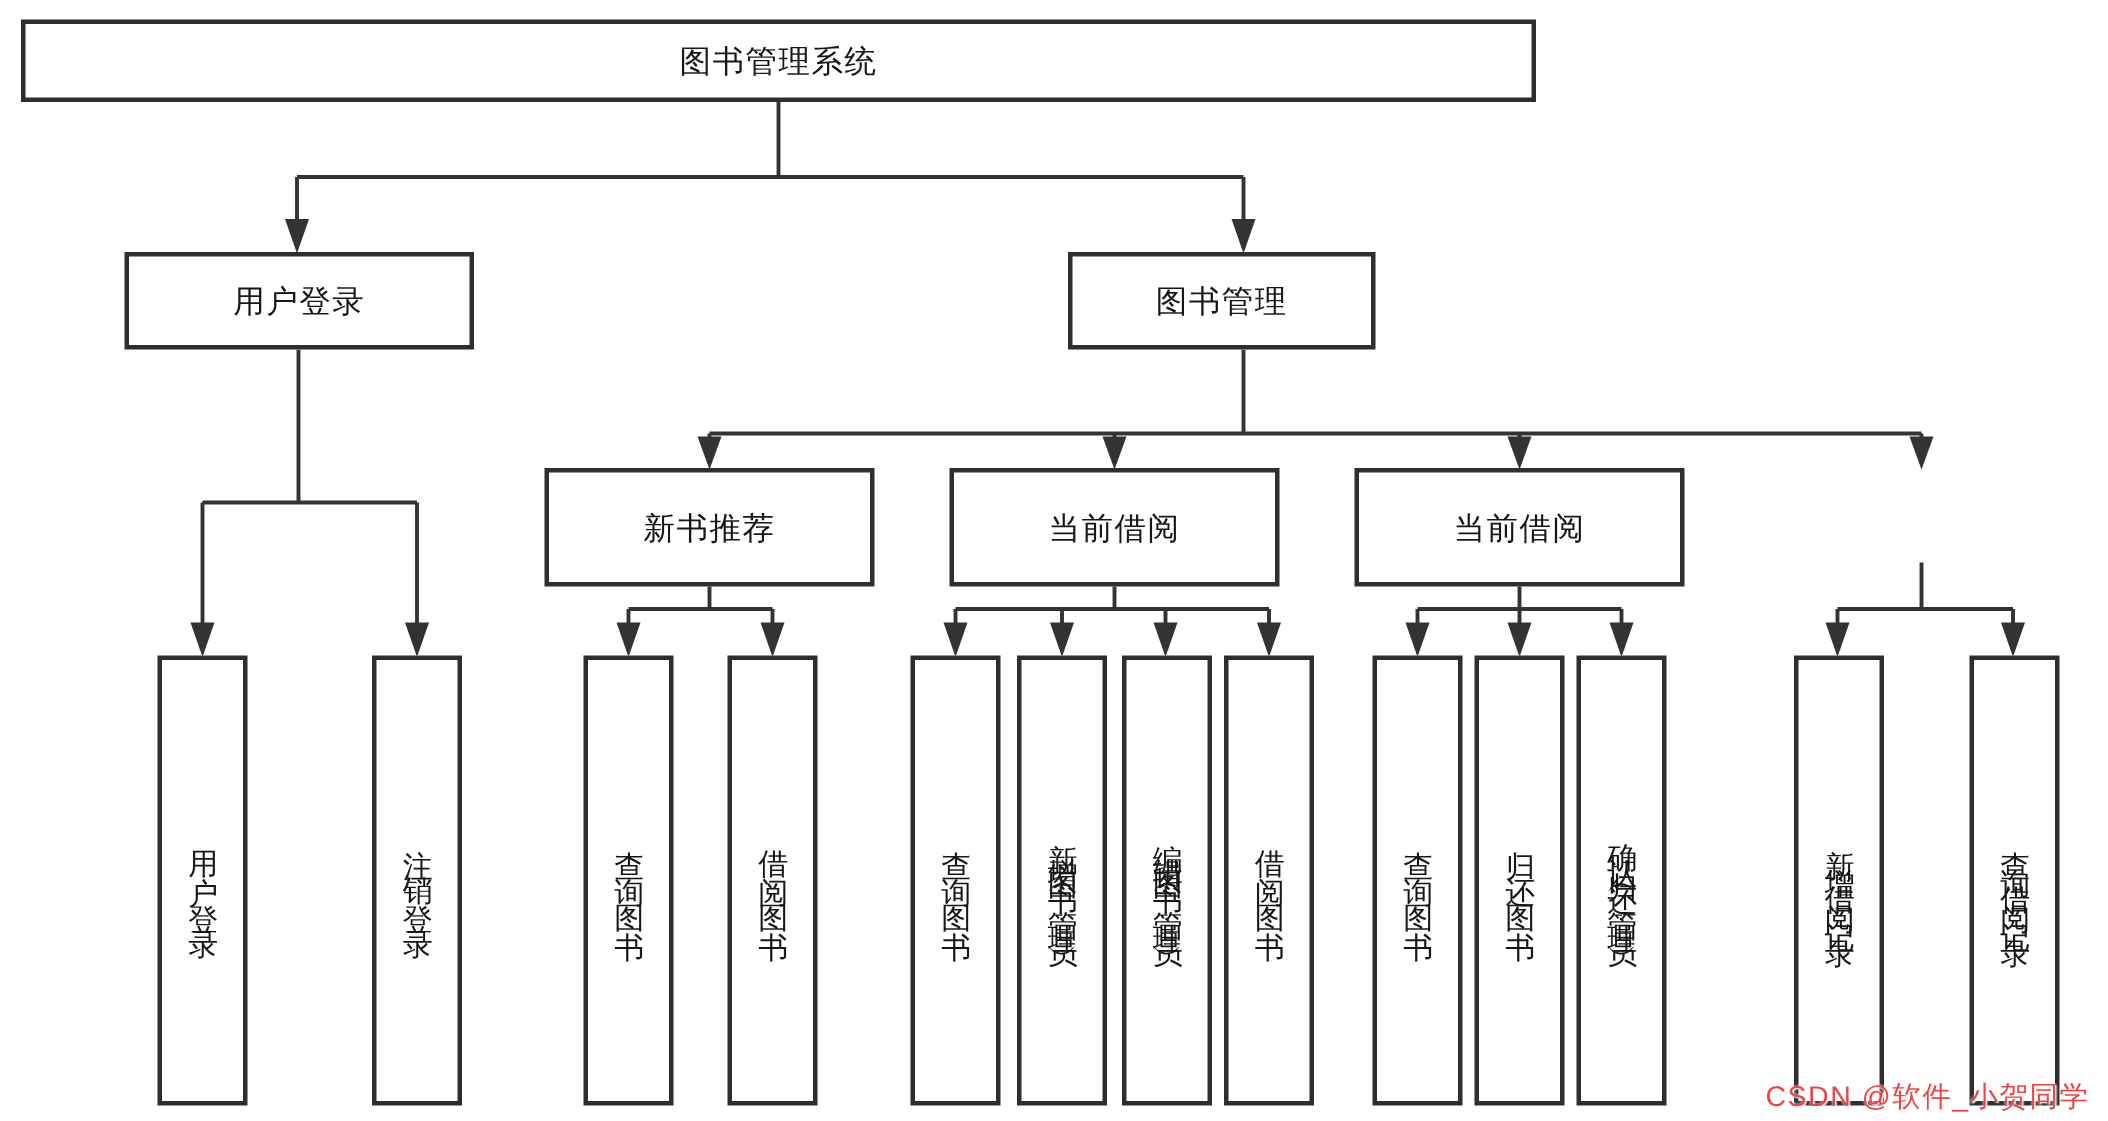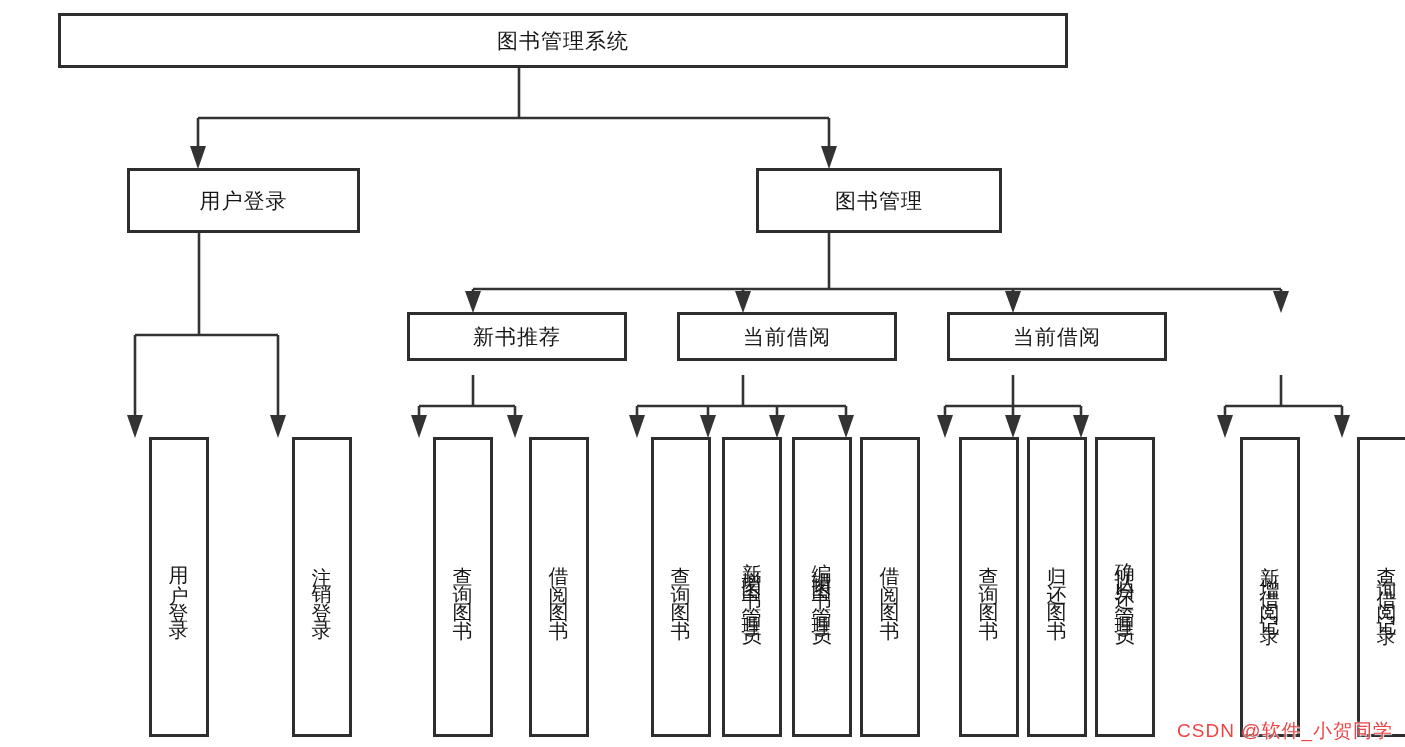--- a/index.html
+++ b/index.html
@@ -23,30 +23,29 @@
   }
   .node {
     position: absolute;
     box-sizing: border-box;
     border: 3px solid #2e2e2e;
     background: #ffffff;
     display: flex;
     align-items: center;
     justify-content: center;
     color: #161616;
-    margin-left: 44px;
   }
   .hlabel {
     font-size: 21px;
     letter-spacing: 1px;
     white-space: nowrap;
   }
   .root-box  { left: 14px;  top: 13px;  width: 1010px; height: 55px; }
   .l2-box    { top: 168px; width: 233px; height: 65px; }
-  .l3-box    { top: 312px; width: 220px; height: 49px; }
+  .l3-box    { top: 312px; width: 220px; height: 79px; }
   .leaf-box  { top: 437px; width: 60px;  height: 300px; }
   .vtext {
     writing-mode: vertical-rl;
     text-orientation: mixed;
     font-size: 20px;
     letter-spacing: 18px;
     color: #161616;
     line-height: 1;
   }
   .vtext.medium { letter-spacing: 12px; }
@@ -137,21 +136,21 @@
     </g>
   </svg>
 
   <div class="node root-box">
     <span class="hlabel">图书管理系统</span>
   </div>
 
   <div class="node l2-box" style="left:83px;">
     <span class="hlabel">用户登录</span>
   </div>
-  <div class="node l2-box" style="left:712px; width:246px;">
+  <div class="node l2-box" style="left:712px; width:205px;">
     <span class="hlabel">图书管理</span>
   </div>
 
   <div class="node l3-box" style="left:363px;">
     <span class="hlabel">新书推荐</span>
   </div>
   <div class="node l3-box" style="left:633px;">
     <span class="hlabel">当前借阅</span>
   </div>
   <div class="node l3-box" style="left:903px;text-align:center;">

